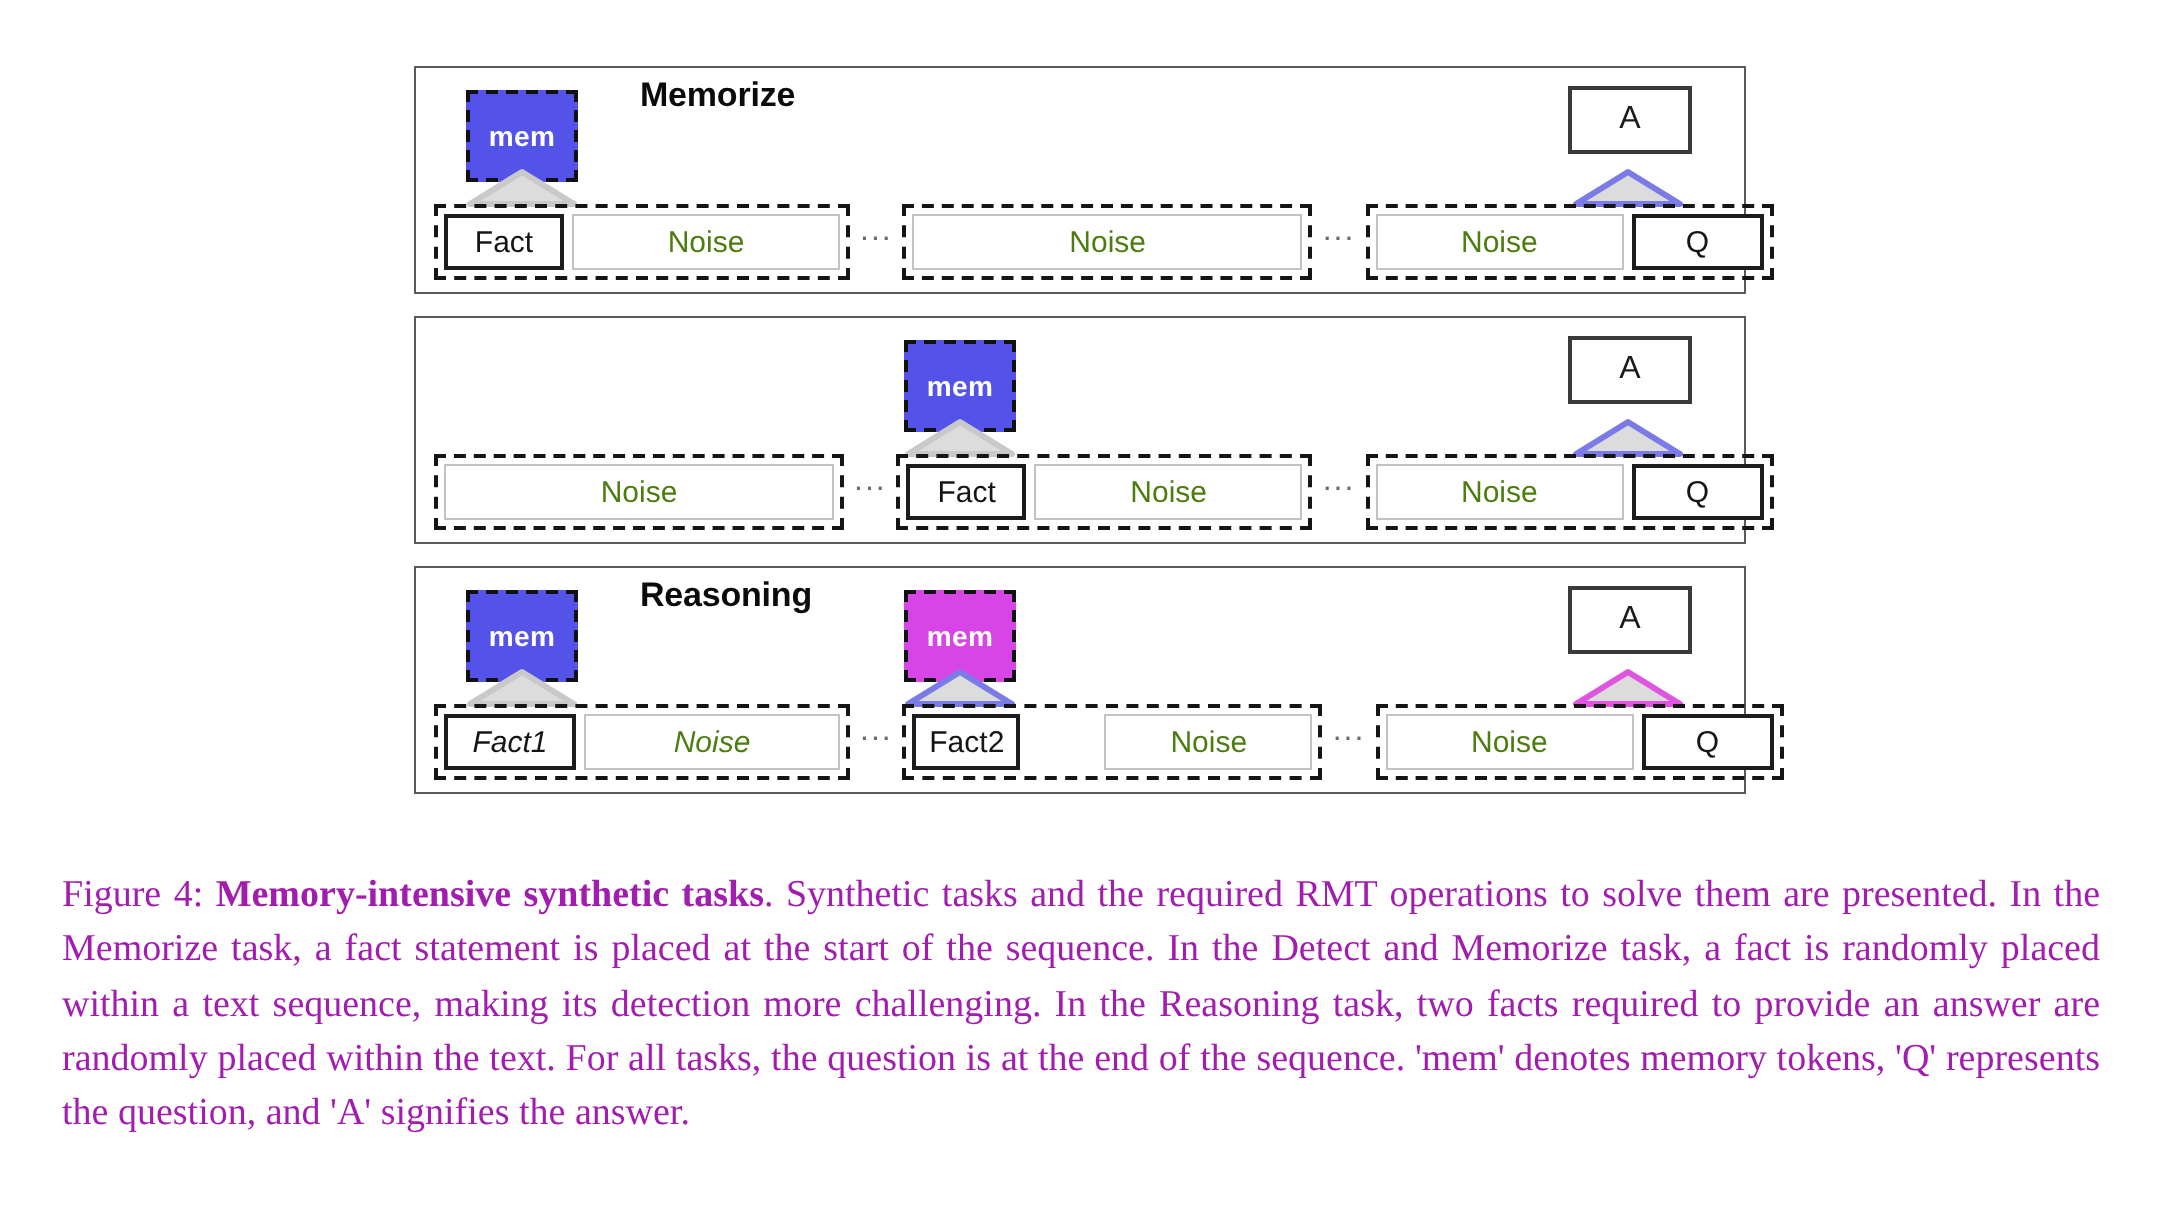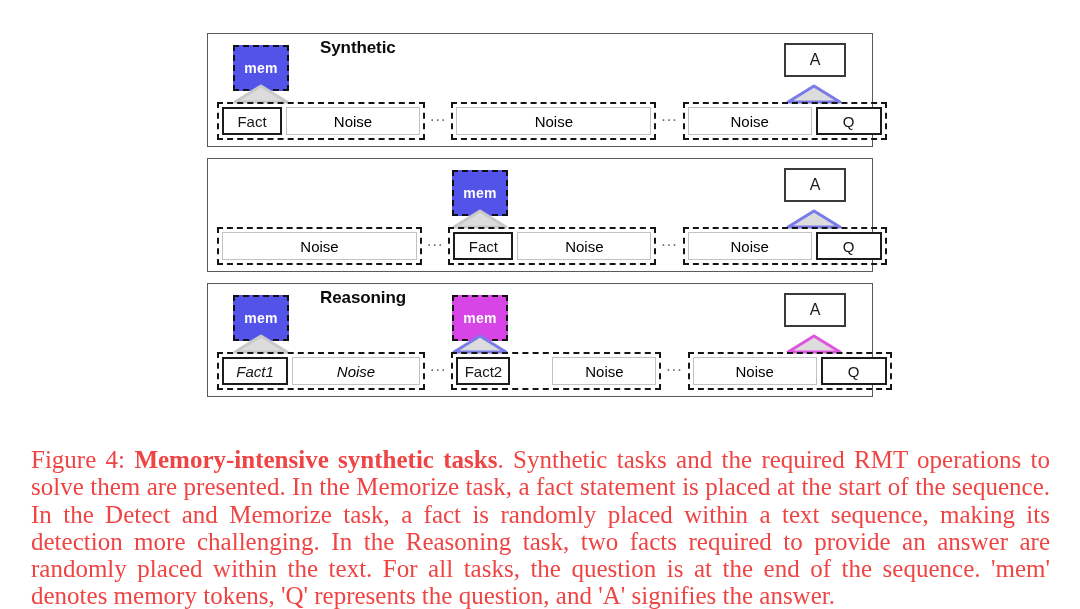--- a/index.html
+++ b/index.html
@@ -113,56 +113,55 @@
   .seg {
     box-sizing: border-box;
     height: 28px;
     display: flex;
     align-items: center;
     justify-content: center;
     font-size: 15px;
     background: #fff;
     white-space: nowrap;
   }
-  .seg.noise { border: 1.5px solid #c2c2c2; color: #000000; }
+  .seg.noise { border: 1.5px solid #c2c2c2; color: #4d7c0f; }
   .seg.fact  { border: 2.5px solid #1c1c1c; color: #151515; }
   .seg.q     { border: 2.5px solid #1c1c1c; color: #151515; }
 
   .ellipsis {
     font-size: 16px;
     color: #6b6b6b;
     padding: 0 5px;
     letter-spacing: 1px;
     line-height: 1;
     margin-top: 6px;
   }
 
   
   #caption {
     position: absolute;
     left: 31px;
     top: 434px;
     width: 1019px;
     font-family: "Liberation Serif", serif;
-    font-size: 25px;
+    font-size: 19px;
     line-height: 27.3px;
-    color: #ef4444;
+    color: #a21caf;
     text-align: justify;
     text-justify: inter-word;
-    margin-top: 12px;
   }
   #caption b { font-weight: bold; }
 </style>
 </head>
 <body>
 
 <div id="figure">
     <div class="panel">
       <div class="upper">
-        <div class="panel-title" style="left: 112px;">Synthetic</div>
+        <div class="panel-title" style="left: 112px;">Memorize</div>
         <div class="mem blue" style="left: 25px; background: rgb(83, 83, 234);">mem</div>
         <div class="tri" style="left: 25px;">
           <svg viewBox="0 0 56 20" preserveAspectRatio="none">
             <polygon points="28,2 54,18 2,18" fill="#dcdcdc" stroke="#c9c9c9" stroke-width="3" stroke-linejoin="round"></polygon>
           </svg>
         </div>
         <div class="abox" style="left: 576px;">A</div>
         <div class="tri" style="left: 578px;">
           <svg viewBox="0 0 56 20" preserveAspectRatio="none">
             <polygon points="28,2 54,18 2,18" fill="#dcdcdc" stroke="#7b7be8" stroke-width="3" stroke-linejoin="round"></polygon>

